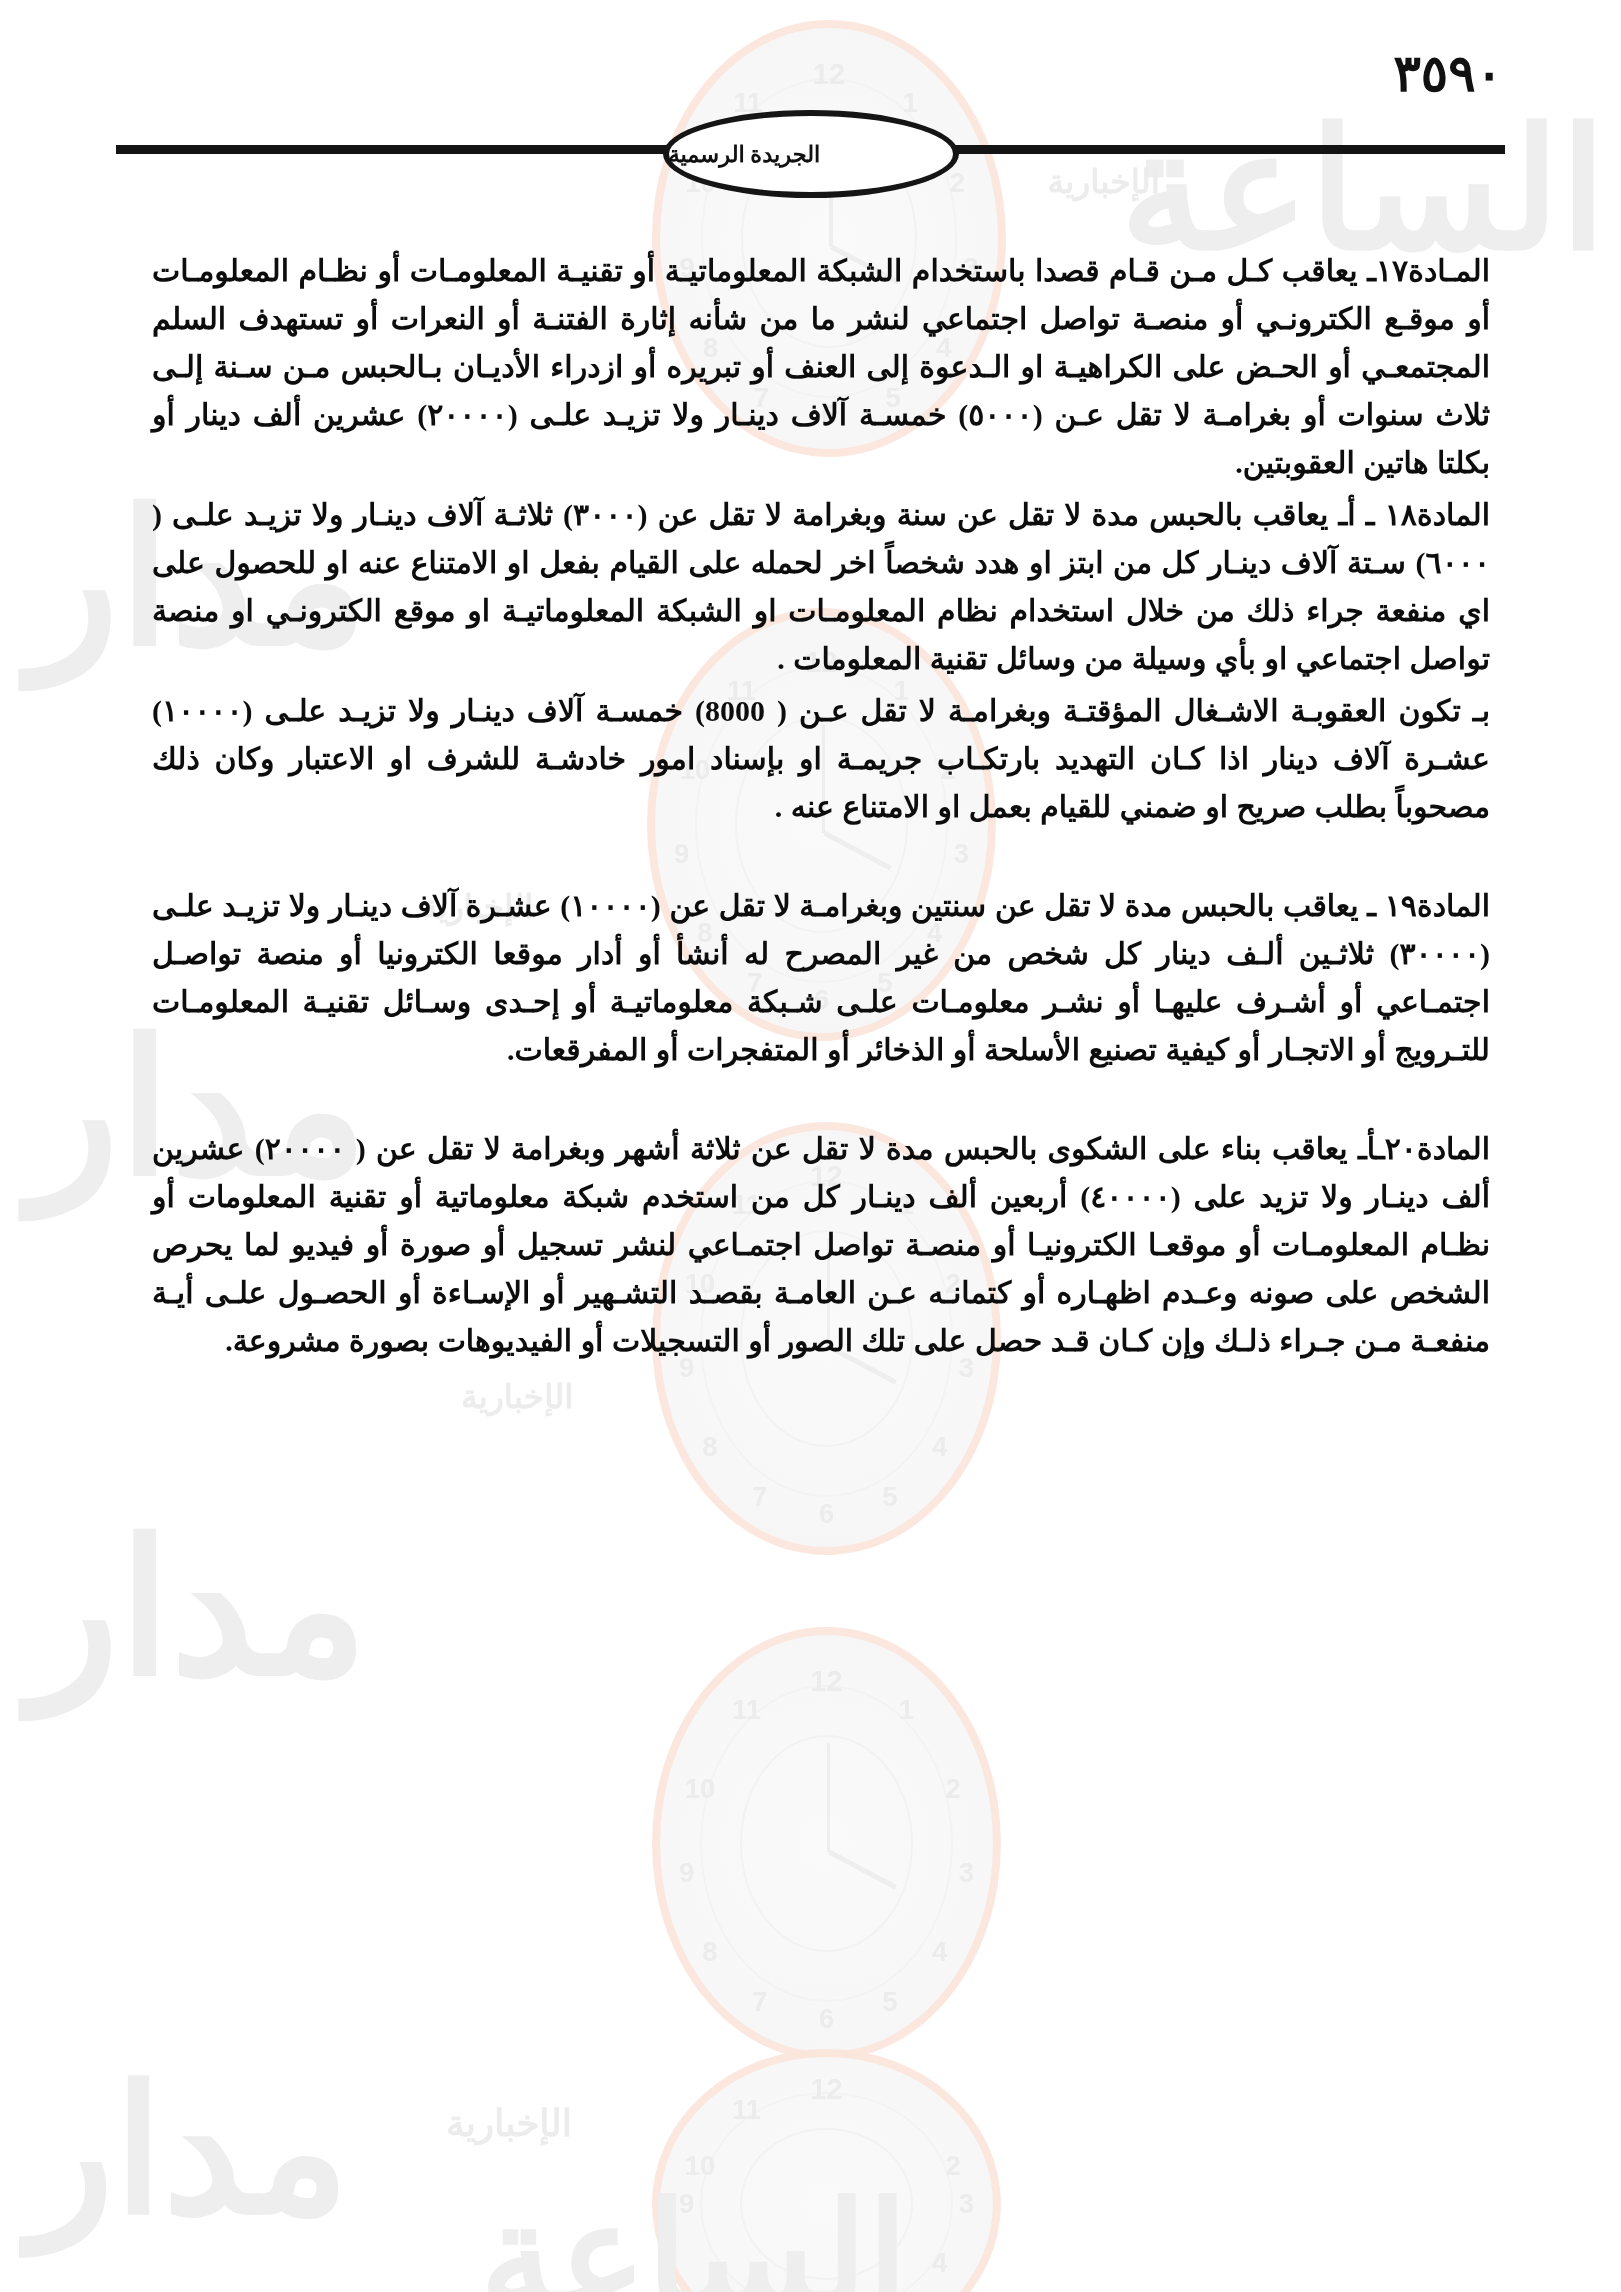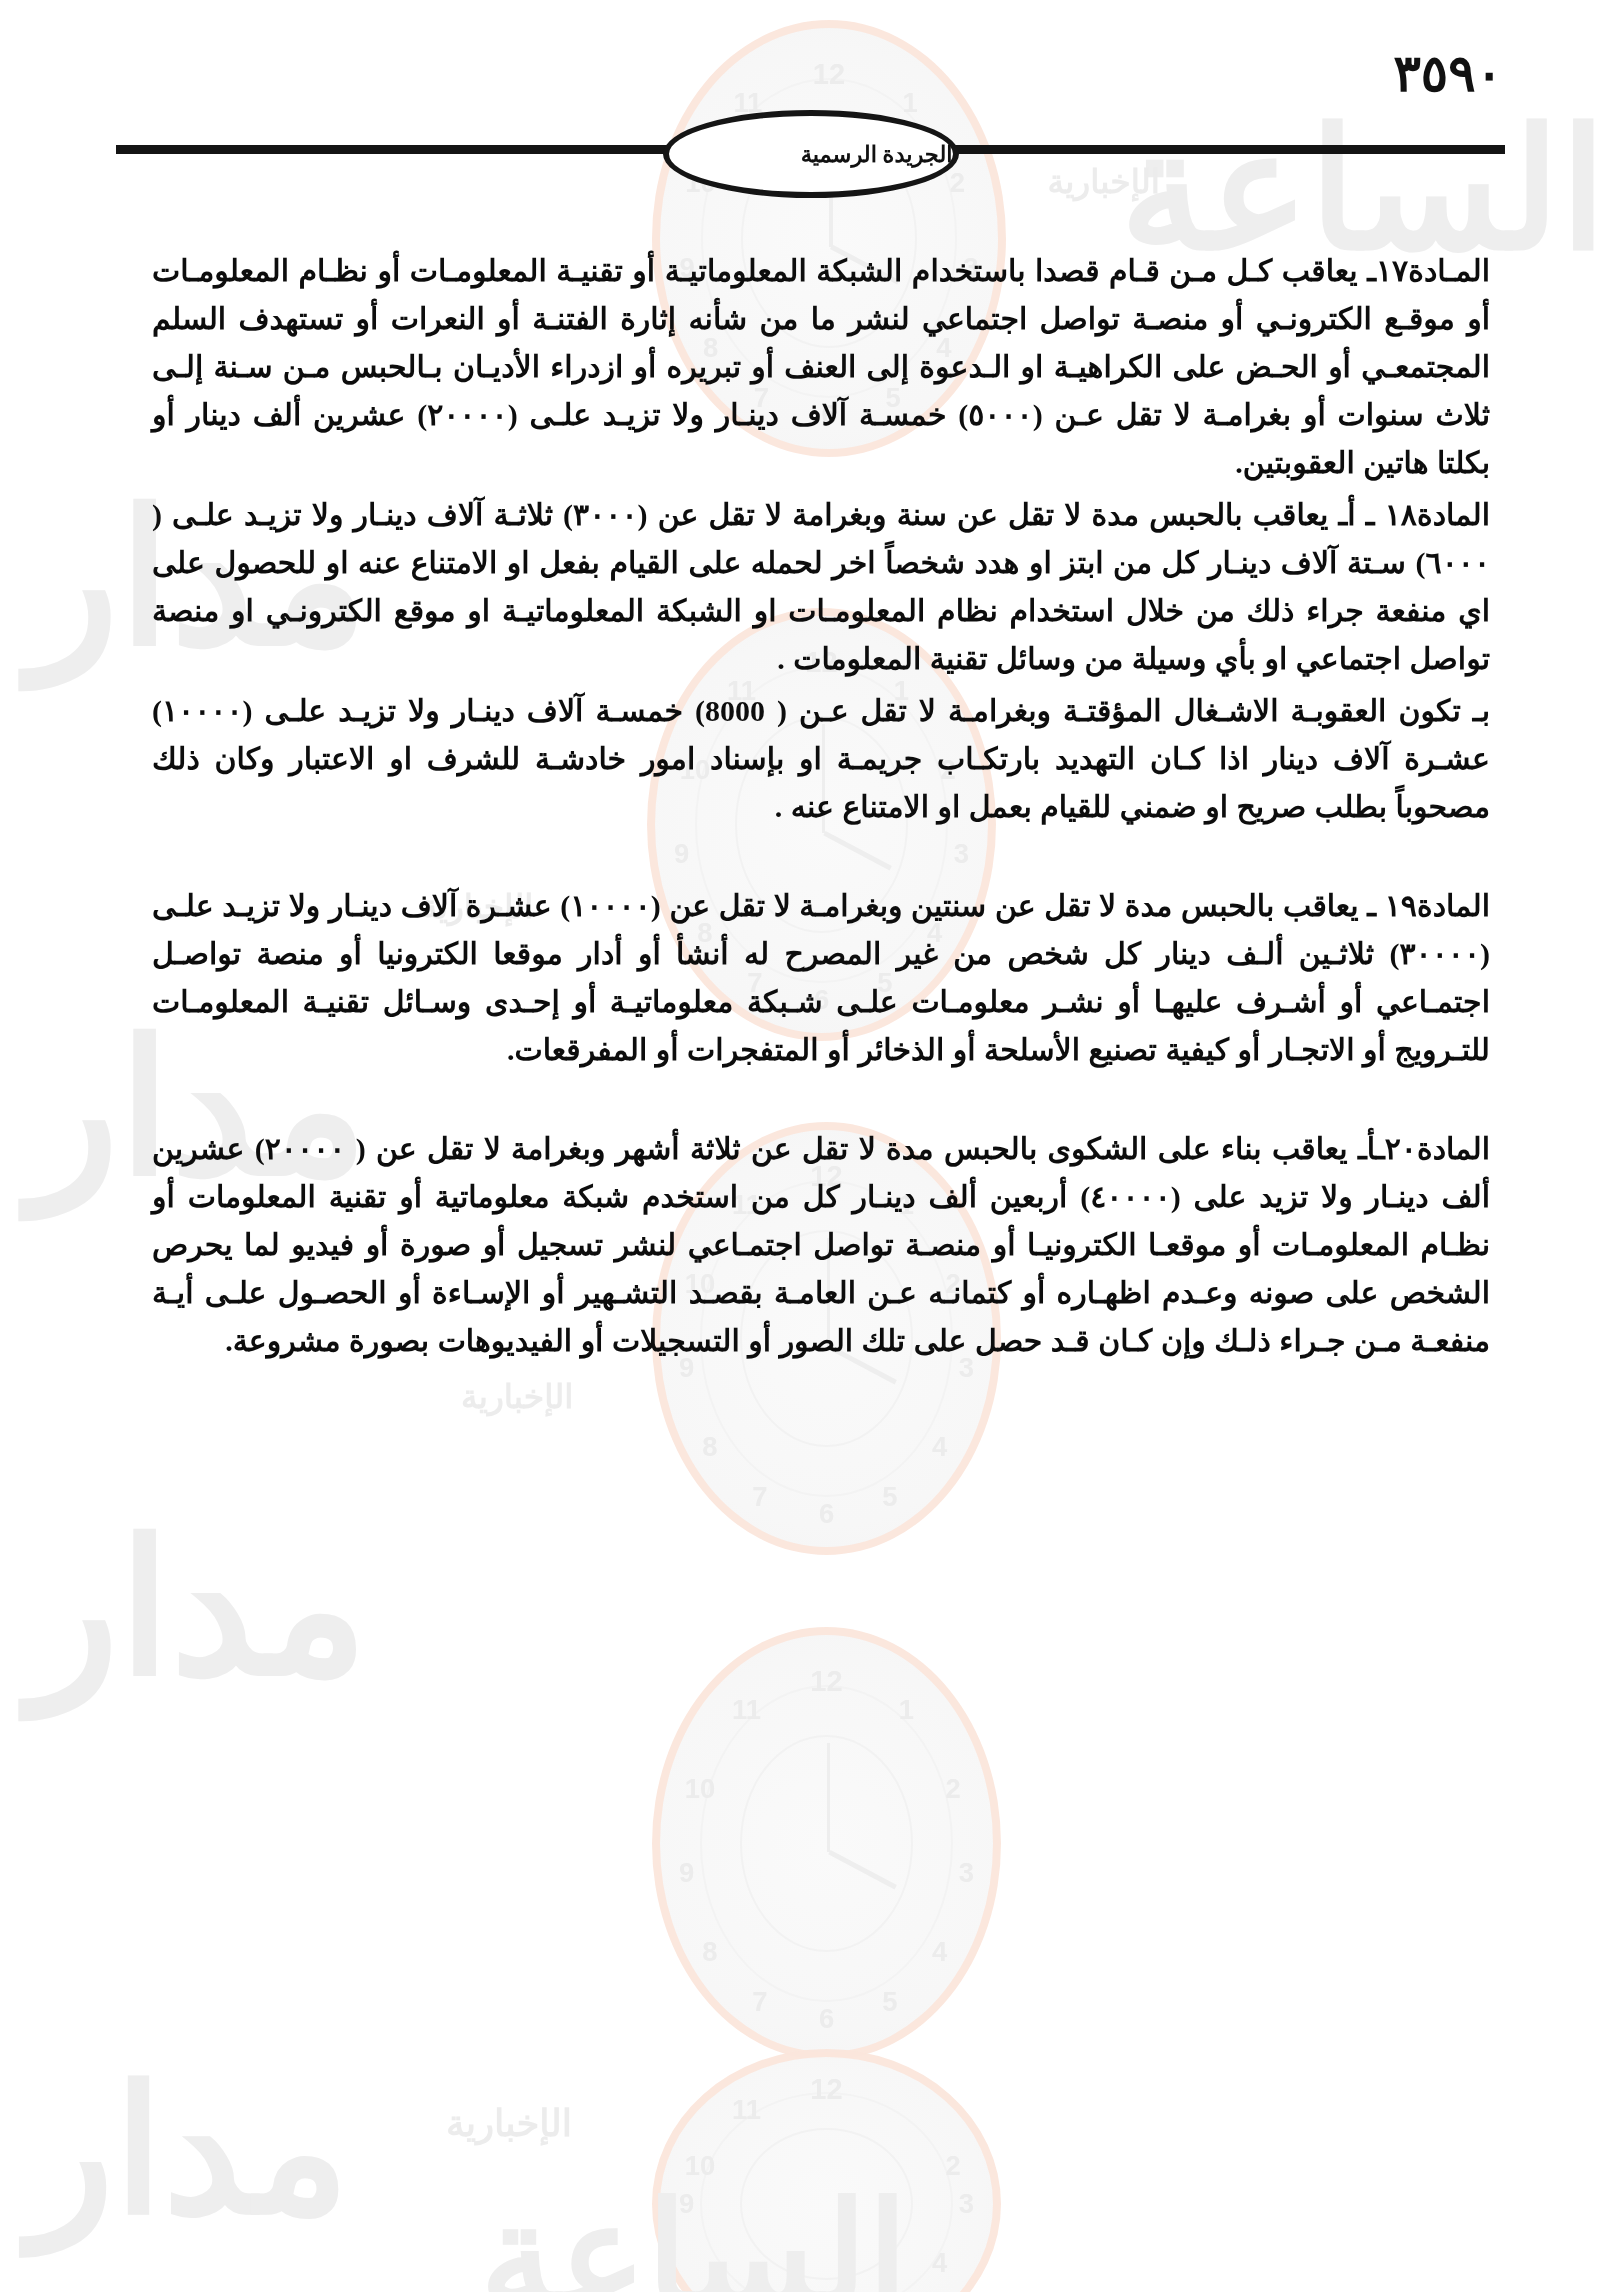--- a/index.html
+++ b/index.html
@@ -96,21 +96,21 @@
     background:#141414;
   }
   .gazette-oval{
     position:absolute;
     left:50%;top:110px;
     transform:translateX(-50%);
     width:284px;height:76px;
     border:6.9px solid #151515;
     border-radius:50%/50%;
     background:#ffffff;
-    display:flex;align-items:center;justify-content:flex-start;
+    display:flex;align-items:center;justify-content:flex-end;
     z-index:4;
   }
   .gazette-oval span{
     font-size:22.5px;
     font-weight:700;
     color:#111;
     font-family:"Liberation Serif","DejaVu Serif",serif;
   }
 
   

